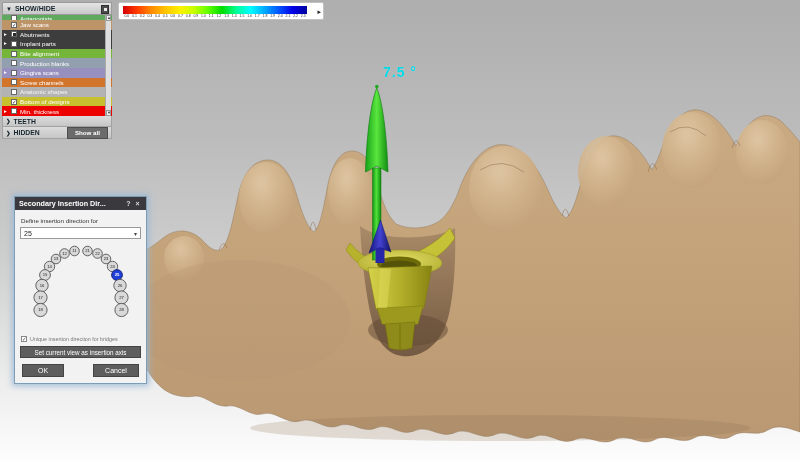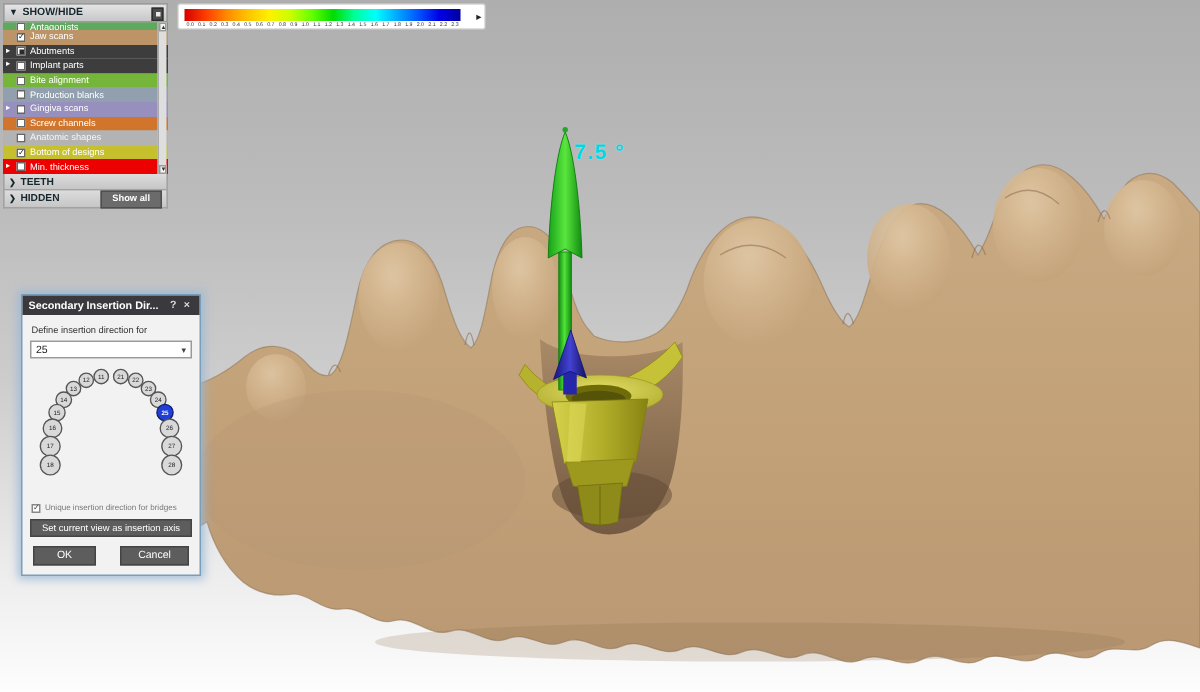--- a/index.html
+++ b/index.html
@@ -4,21 +4,21 @@
 <style>
   * { margin:0; padding:0; box-sizing:border-box; }
   html,body { width:800px; height:461px; overflow:hidden;
     font-family:"Liberation Sans", sans-serif; }
   #stage { position:relative; width:800px; height:461px;
     background:linear-gradient(180deg,#aeaeae 0%,#bcbcbc 30%,#cdcdcd 55%,#ececec 82%,#fdfdfd 100%); }
 
   
   #model-svg { position:absolute; left:0; top:0; }
   #angle-label { position:absolute; left:383px; top:64px; font-size:14px; font-weight:bold;
-    color:var(--angle,#00d8e6); letter-spacing:1px; text-shadow:0 0 1px rgba(255,255,255,.5);margin-top:29px; }
+    color:var(--angle,#00d8e6); letter-spacing:1px; text-shadow:0 0 1px rgba(255,255,255,.5); }
 
   
   #show-hide { position:absolute; left:2px; top:2px; width:110px; }
   .sh-header { height:13px; background:linear-gradient(#e4e4e4,#c8c8c8); display:flex; align-items:center;
     padding:0 3px; font-size:7px; font-weight:bold; color:#15262e; position:relative; border:1px solid #9a9a9a; }
   .sh-header .chev { font-size:6px; margin-right:3px; color:#15262e; }
   .sh-pin { position:absolute; right:2px; top:2px; width:8px; height:9px; background:#4c4c4c;
     border:1px solid #2e2e2e; }
   .sh-pin::after { content:""; position:absolute; left:2px; top:2px; width:3px; height:3px; background:#e8e8e8; }
   #sh-list { position:relative; }
@@ -42,21 +42,21 @@
 
   
   #color-scale { position:absolute; left:118px; top:2px; width:206px; height:18px; background:#fff;
     border:1px solid #c2c2c2; border-radius:2px; }
   .cs-grad { position:absolute; left:4px; right:16px; top:3px; height:8px; }
   .cs-ticks { position:absolute; left:4px; right:16px; top:11px; display:flex; }
   .cs-ticks span { flex:1; font-size:3.5px; color:#333; text-align:center; overflow:hidden; }
   .cs-expand { position:absolute; right:2px; top:4px; font-size:7px; color:#222; line-height:9px; }
 
   
-  #dialog { position:absolute; left:14px; top:196px; width:120px; background:#f2f2f2;
+  #dialog { position:absolute; left:14px; top:196px; width:133px; background:#f2f2f2;
     border:1px solid #7d9cb5; box-shadow:0 0 6px 2px rgba(150,185,215,.85); }
   .dlg-title { height:13px; background:#3a3a3e; color:#fff; display:flex; align-items:center;
     padding:0 4px; font-size:7.2px; font-weight:bold; white-space:nowrap; overflow:hidden; }
   .dlg-title .t { flex:1; overflow:hidden; text-overflow:ellipsis; }
   .dlg-btn { width:9px; text-align:center; font-size:7px; color:#ddd; flex:0 0 auto; }
   .dlg-body { padding:5px 5px 6px; }
   .define-label { font-size:6.2px; color:#333; margin:2px 0 3px 1px; }
   .tooth-select { height:12px; background:#fff; border:1px solid #9a9a9a; display:flex; align-items:center;
     padding:0 3px; font-size:7px; color:#222; }
   .tooth-select .val { flex:1; }

